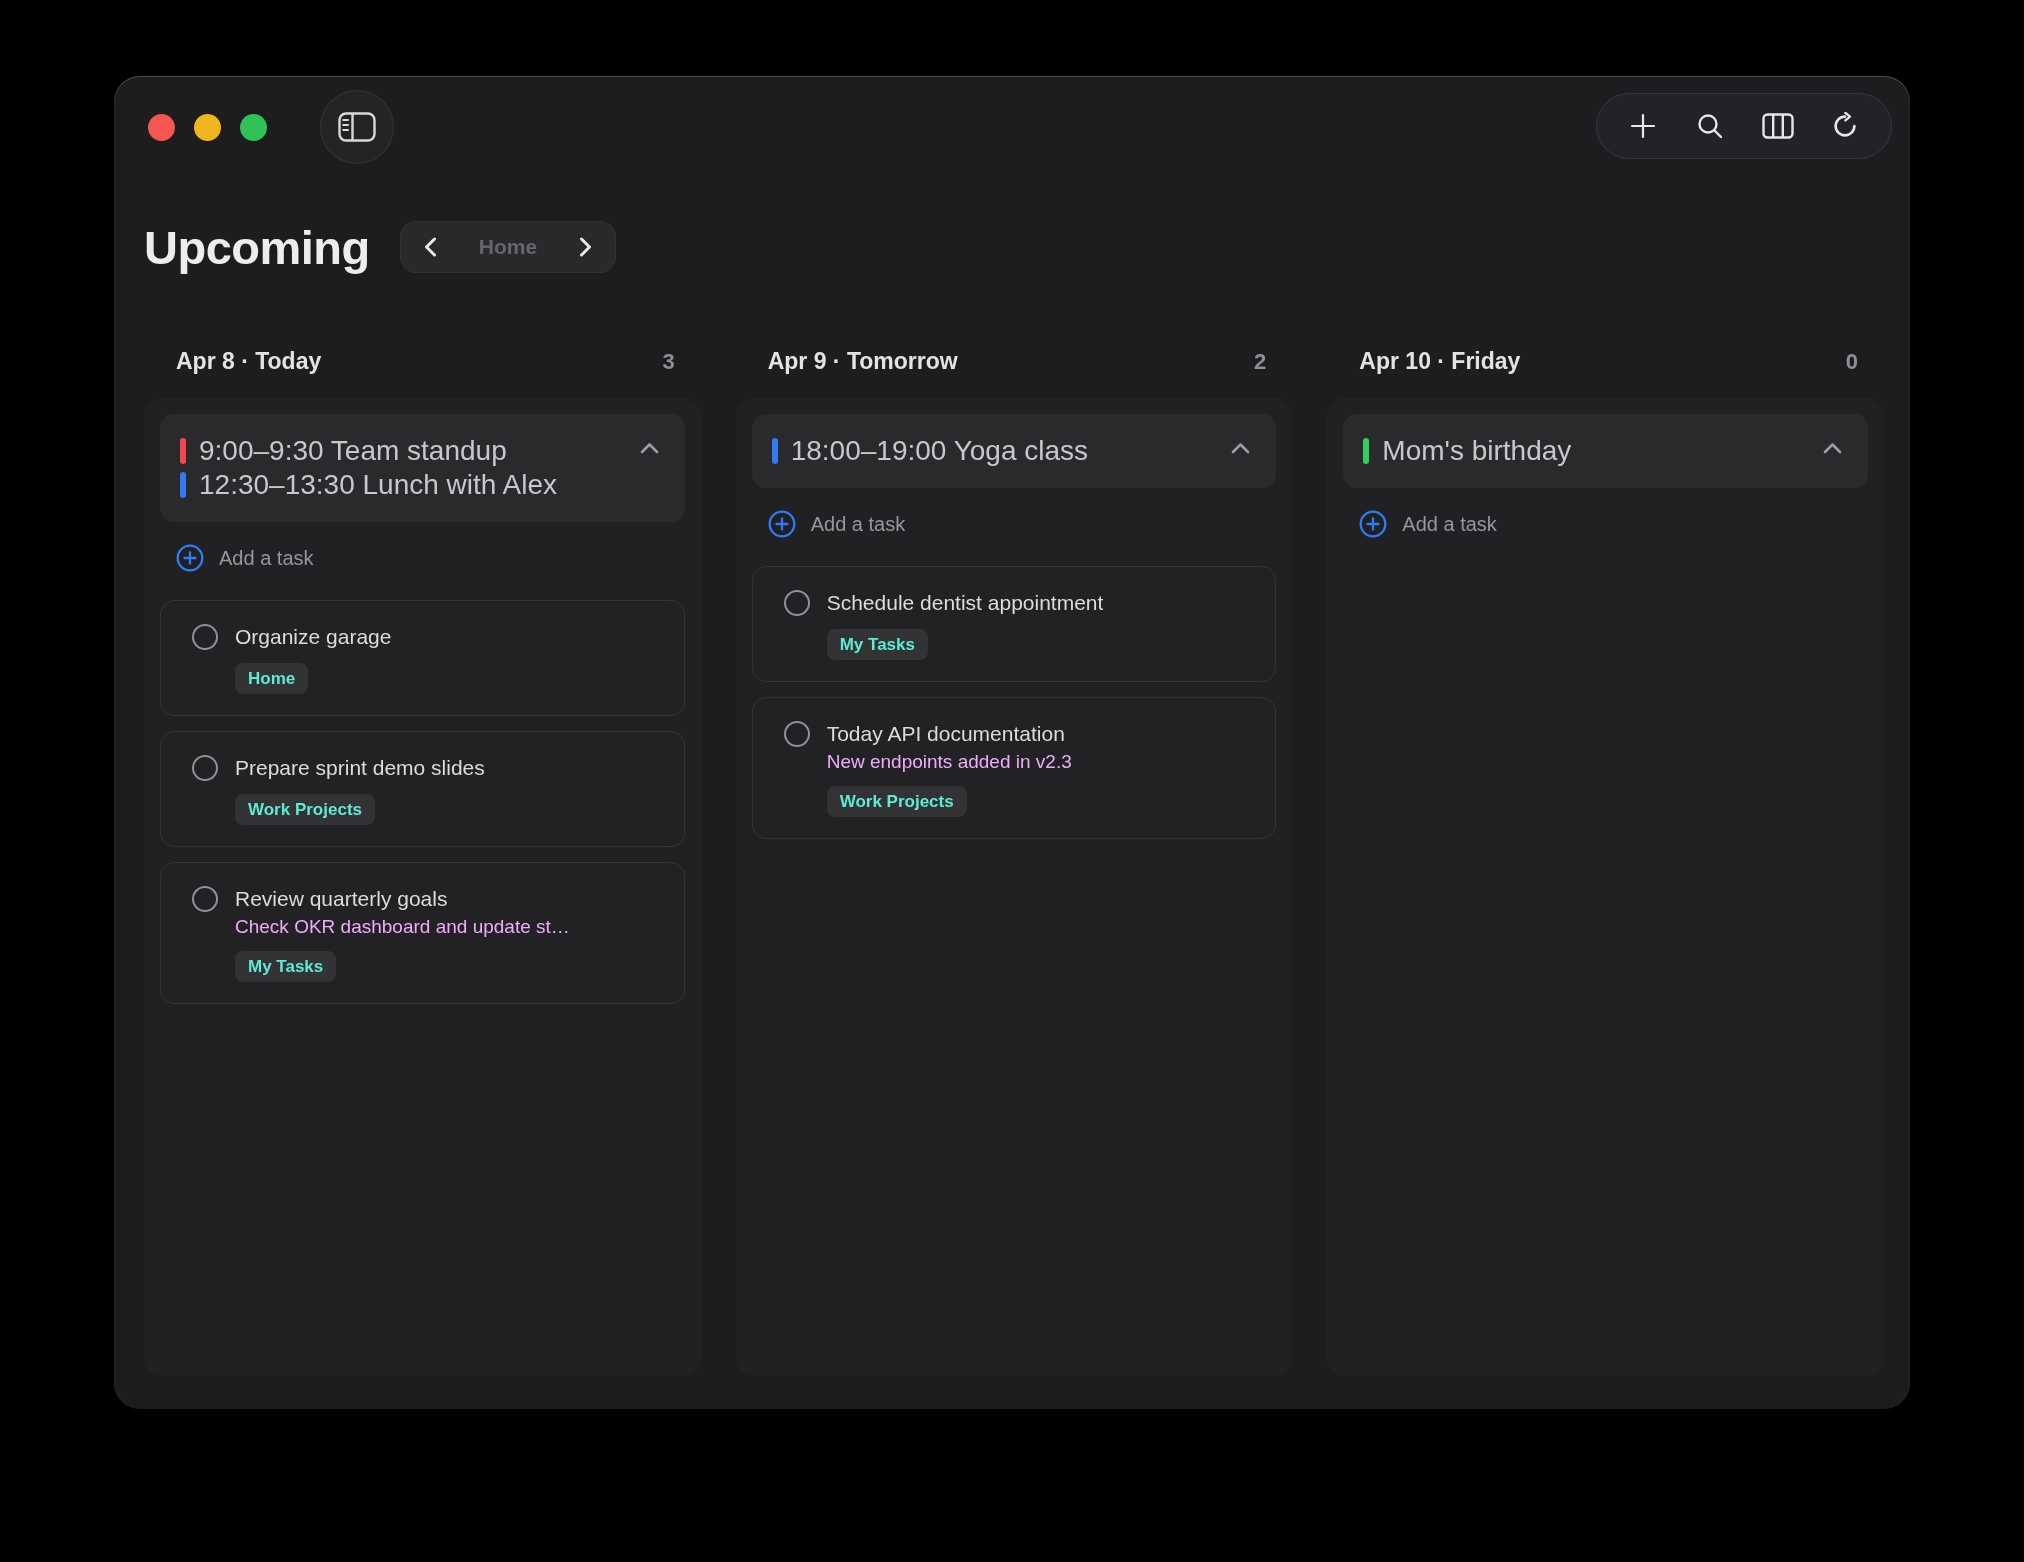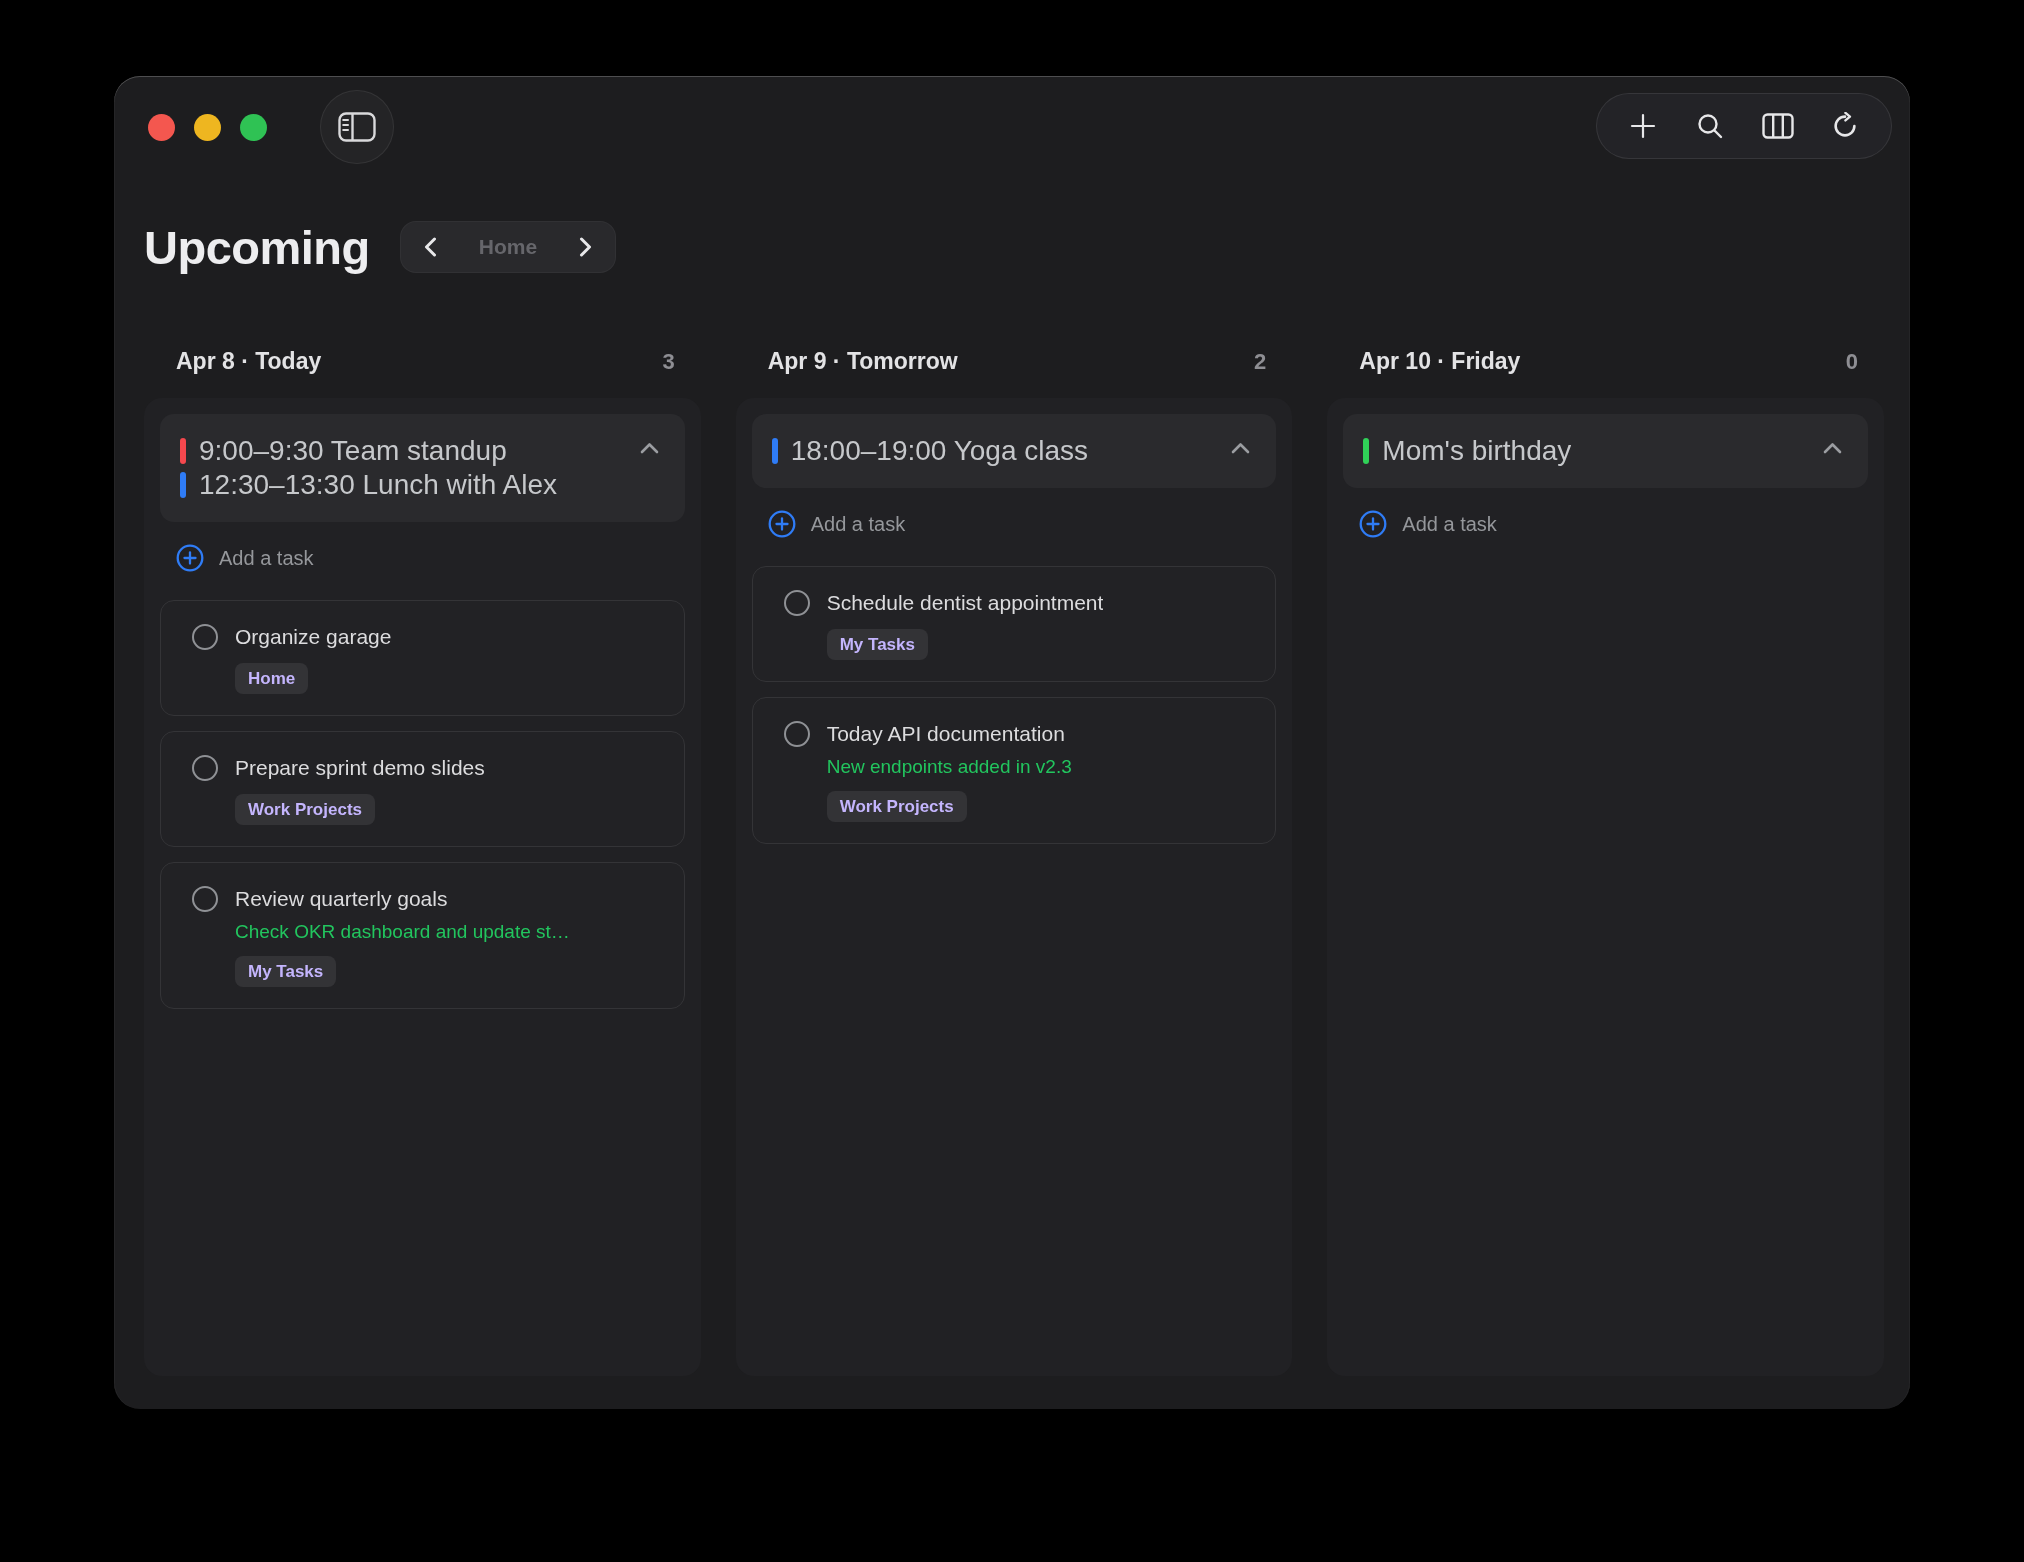--- a/index.html
+++ b/index.html
@@ -79,23 +79,23 @@
   
   .task-list { display: flex; flex-direction: column; gap: 15px; }
   .task-card { position: relative; background: #222225; border: 1px solid #343437;
     border-radius: 14px; padding: 21px 20px 21px 31px; display: flex; align-items: flex-start;
     gap: 17px; cursor: pointer; }
   .checkbox { width: 26px; height: 26px; border: 2.5px solid #8f9195; border-radius: 50%;
     flex: none; margin-top: 2px; cursor: pointer; }
   .task-body { min-width: 0; }
   .task-title { font-size: 21px; font-weight: 500; color: #dcdcde; line-height: 30px;
     white-space: nowrap; overflow: hidden; }
-  .task-notes { font-size: 19px; color: #22c55e; line-height: 26px; margin-top: 5px;
+  .task-notes { font-size: 19px; color: #f0abfc; line-height: 26px; 
     white-space: nowrap; overflow: hidden; }
-  .task-chip { display: inline-block; margin-top: 11px; background: #333336; color: #c4b5fd;
+  .task-chip { display: inline-block; margin-top: 11px; background: #333336; color: #5eead4;
     font-size: 17px; font-weight: 600; line-height: 21px; padding: 5px 13px; border-radius: 8px; }
 
   svg { display: block; }
 </style>
 </head>
 <body>
 
 <div class="stage">
   <div class="window">
 

